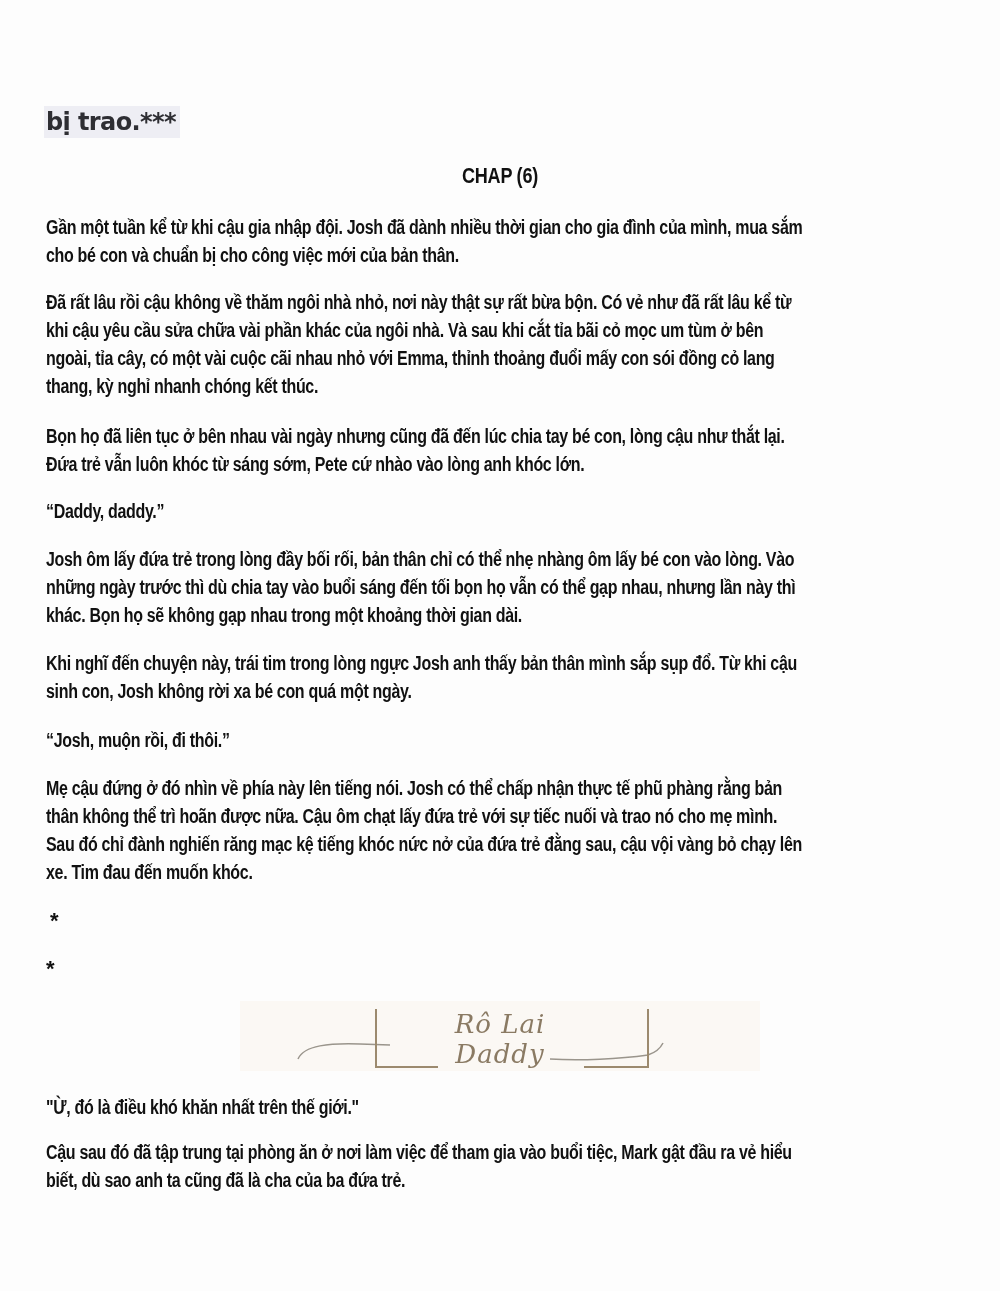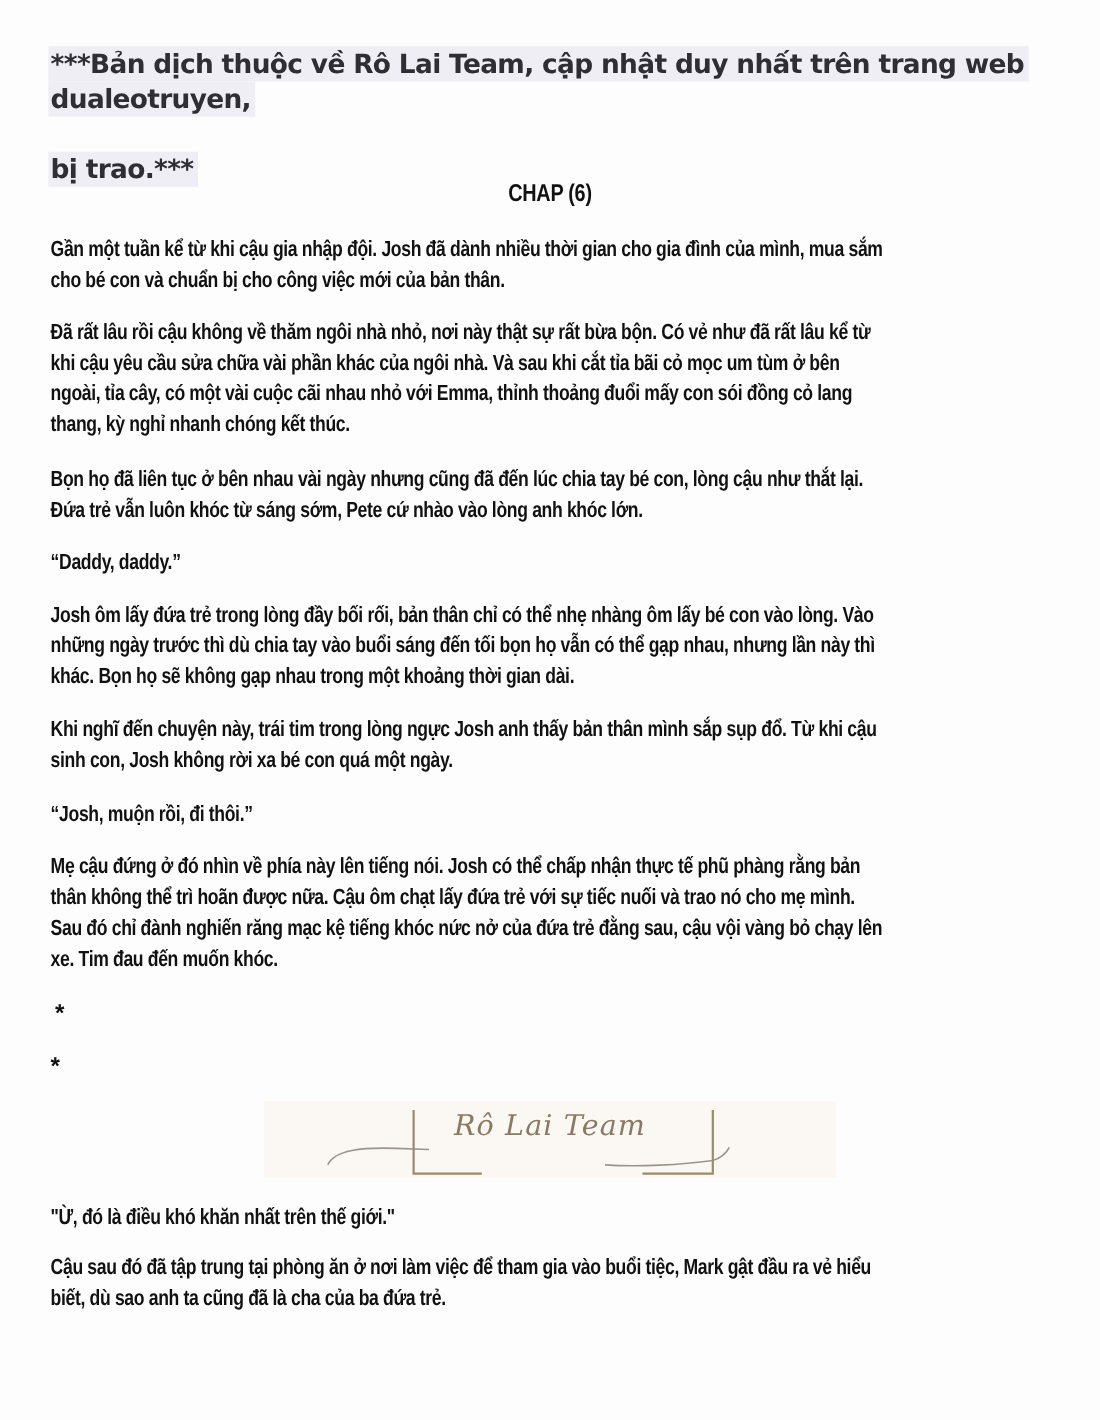--- a/index.html
+++ b/index.html
@@ -86,21 +86,21 @@
       font-style: italic;
       font-size: 26px;
       color: #8a7a63;
       letter-spacing: 1px;
     }
   </style>
 </head>
 <body>
 
 <div class="notice">
-  <span class="hl">***Bản dịch thuộc về Rô Lai Team, cập nhật duy nhất trên trang web dualeotruyen,</span><br>
+  <br>
   <br>
   <span class="hl">bị trao.***</span>
 </div>
 
 <div class="chapter-title">CHAP (6)</div>
 
 <p class="para" style="top:213px;">
   <span class="line">Gần một tuần kể từ khi cậu gia nhập đội. Josh đã dành nhiều thời gian cho gia đình của mình, mua sắm</span>
   <span class="line">cho bé con và chuẩn bị cho công việc mới của bản thân.</span>
 </p>
@@ -146,21 +146,21 @@
 <div class="star" style="left:50px; top:908px;">*</div>
 <div class="star" style="left:46px; top:956px;">*</div>
 
 <div class="logo-box">
   <svg width="520" height="70" viewBox="0 0 520 70">
     <path d="M58 58 C 64 44, 90 42, 120 43 L 150 44" fill="none" stroke="#9a958c" stroke-width="1.5"></path>
     <path d="M136 8 L 136 66 L 198 66" fill="none" stroke="#9c8a6e" stroke-width="2"></path>
     <path d="M310 58 C 340 60, 380 58, 408 54 C 414 52, 420 48, 423 42" fill="none" stroke="#9a958c" stroke-width="1.5"></path>
     <path d="M408 8 L 408 66 L 344 66" fill="none" stroke="#9c8a6e" stroke-width="2"></path>
   </svg>
-  <div class="logo-text">Rô Lai Team</div>
+  <div class="logo-text">Rô Lai Daddy</div>
 </div>
 
 <p class="para" style="top:1093px;">
   <span class="line">"Ừ, đó là điều khó khăn nhất trên thế giới."</span>
 </p>
 
 <p class="para" style="top:1138px;">
   <span class="line">Cậu sau đó đã tập trung tại phòng ăn ở nơi làm việc để tham gia vào buổi tiệc, Mark gật đầu ra vẻ hiểu</span>
   <span class="line">biết, dù sao anh ta cũng đã là cha của ba đứa trẻ.</span>
 </p>

